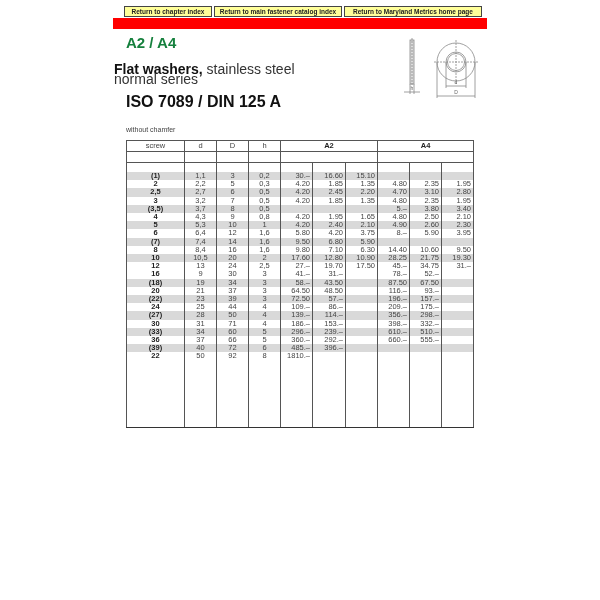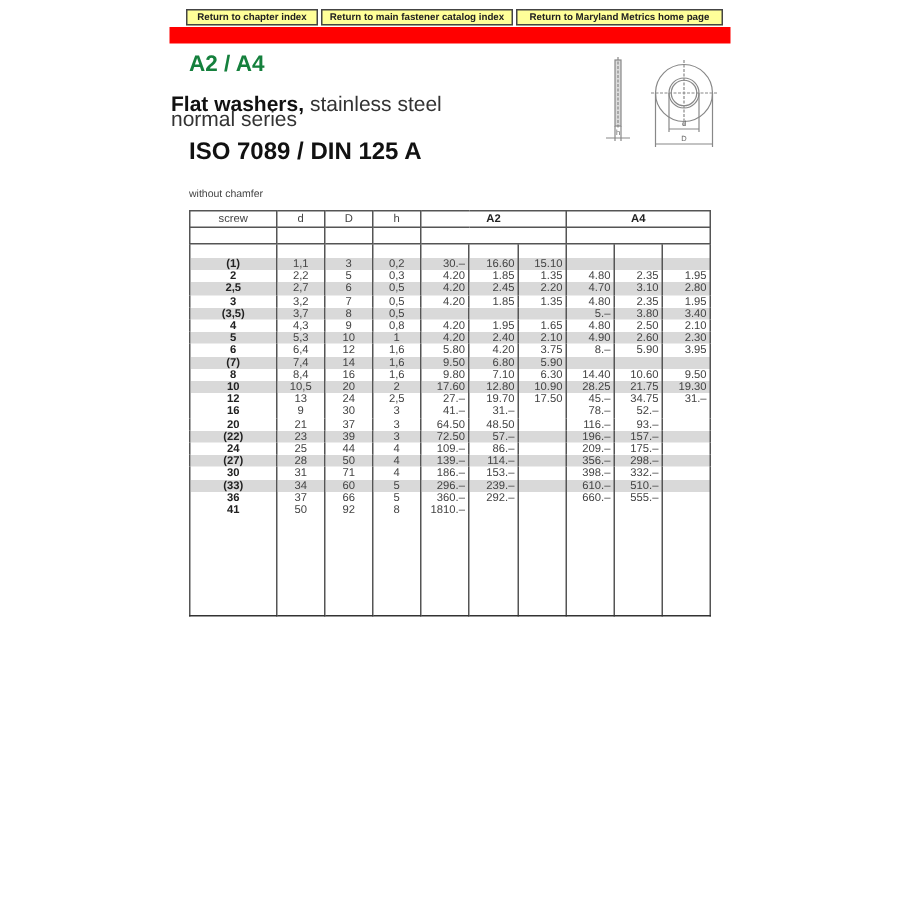--- a/index.html
+++ b/index.html
@@ -263,20 +263,32 @@
         <td class="c">9</td>
         <td class="c">30</td>
         <td class="c">3</td>
         <td class="r thick-l">41.–</td>
         <td class="r">31.–</td>
         <td class="r"></td>
         <td class="r thick-l">78.–</td>
         <td class="r">52.–</td>
         <td class="r"></td>
       </tr>
+      <tr class="g">
+        <td class="screw">(18)</td>
+        <td class="c">19</td>
+        <td class="c">34</td>
+        <td class="c">3</td>
+        <td class="r thick-l">58.–</td>
+        <td class="r">43.50</td>
+        <td class="r"></td>
+        <td class="r thick-l">87.50</td>
+        <td class="r">67.50</td>
+        <td class="r"></td>
+      </tr>
       <tr>
         <td class="screw">20</td>
         <td class="c">21</td>
         <td class="c">37</td>
         <td class="c">3</td>
         <td class="r thick-l">64.50</td>
         <td class="r">48.50</td>
         <td class="r"></td>
         <td class="r thick-l">116.–</td>
         <td class="r">93.–</td>
@@ -347,22 +359,34 @@
         <td class="c">37</td>
         <td class="c">66</td>
         <td class="c">5</td>
         <td class="r thick-l">360.–</td>
         <td class="r">292.–</td>
         <td class="r"></td>
         <td class="r thick-l">660.–</td>
         <td class="r">555.–</td>
         <td class="r"></td>
       </tr>
-      <tr>
-        <td class="screw">41</td>
+      <tr class="g">
+        <td class="screw">(39)</td>
+        <td class="c">40</td>
+        <td class="c">72</td>
+        <td class="c">6</td>
+        <td class="r thick-l">485.–</td>
+        <td class="r">396.–</td>
+        <td class="r"></td>
+        <td class="r thick-l"></td>
+        <td class="r"></td>
+        <td class="r"></td>
+      </tr>
+      <tr>
+        <td class="screw">22</td>
         <td class="c">50</td>
         <td class="c">92</td>
         <td class="c">8</td>
         <td class="r thick-l">1810.–</td>
         <td class="r"></td>
         <td class="r"></td>
         <td class="r thick-l"></td>
         <td class="r"></td>
         <td class="r"></td>
       </tr>

